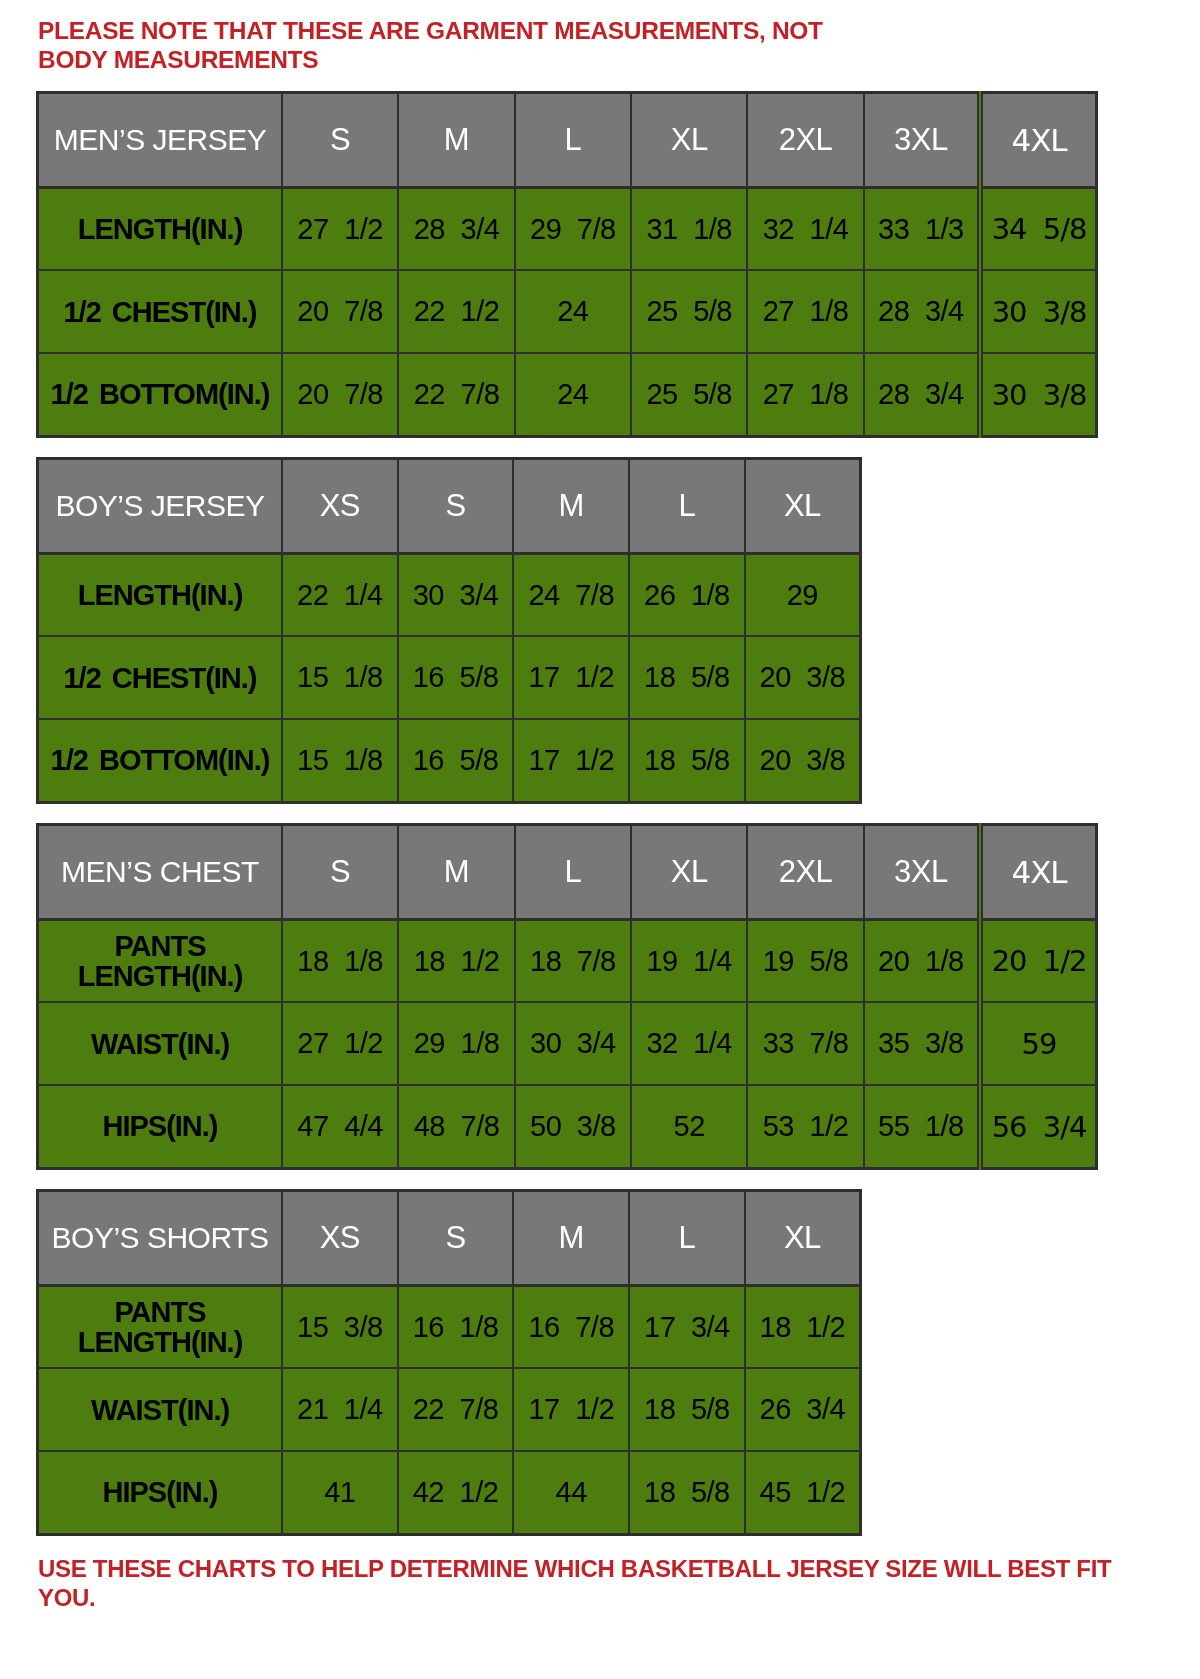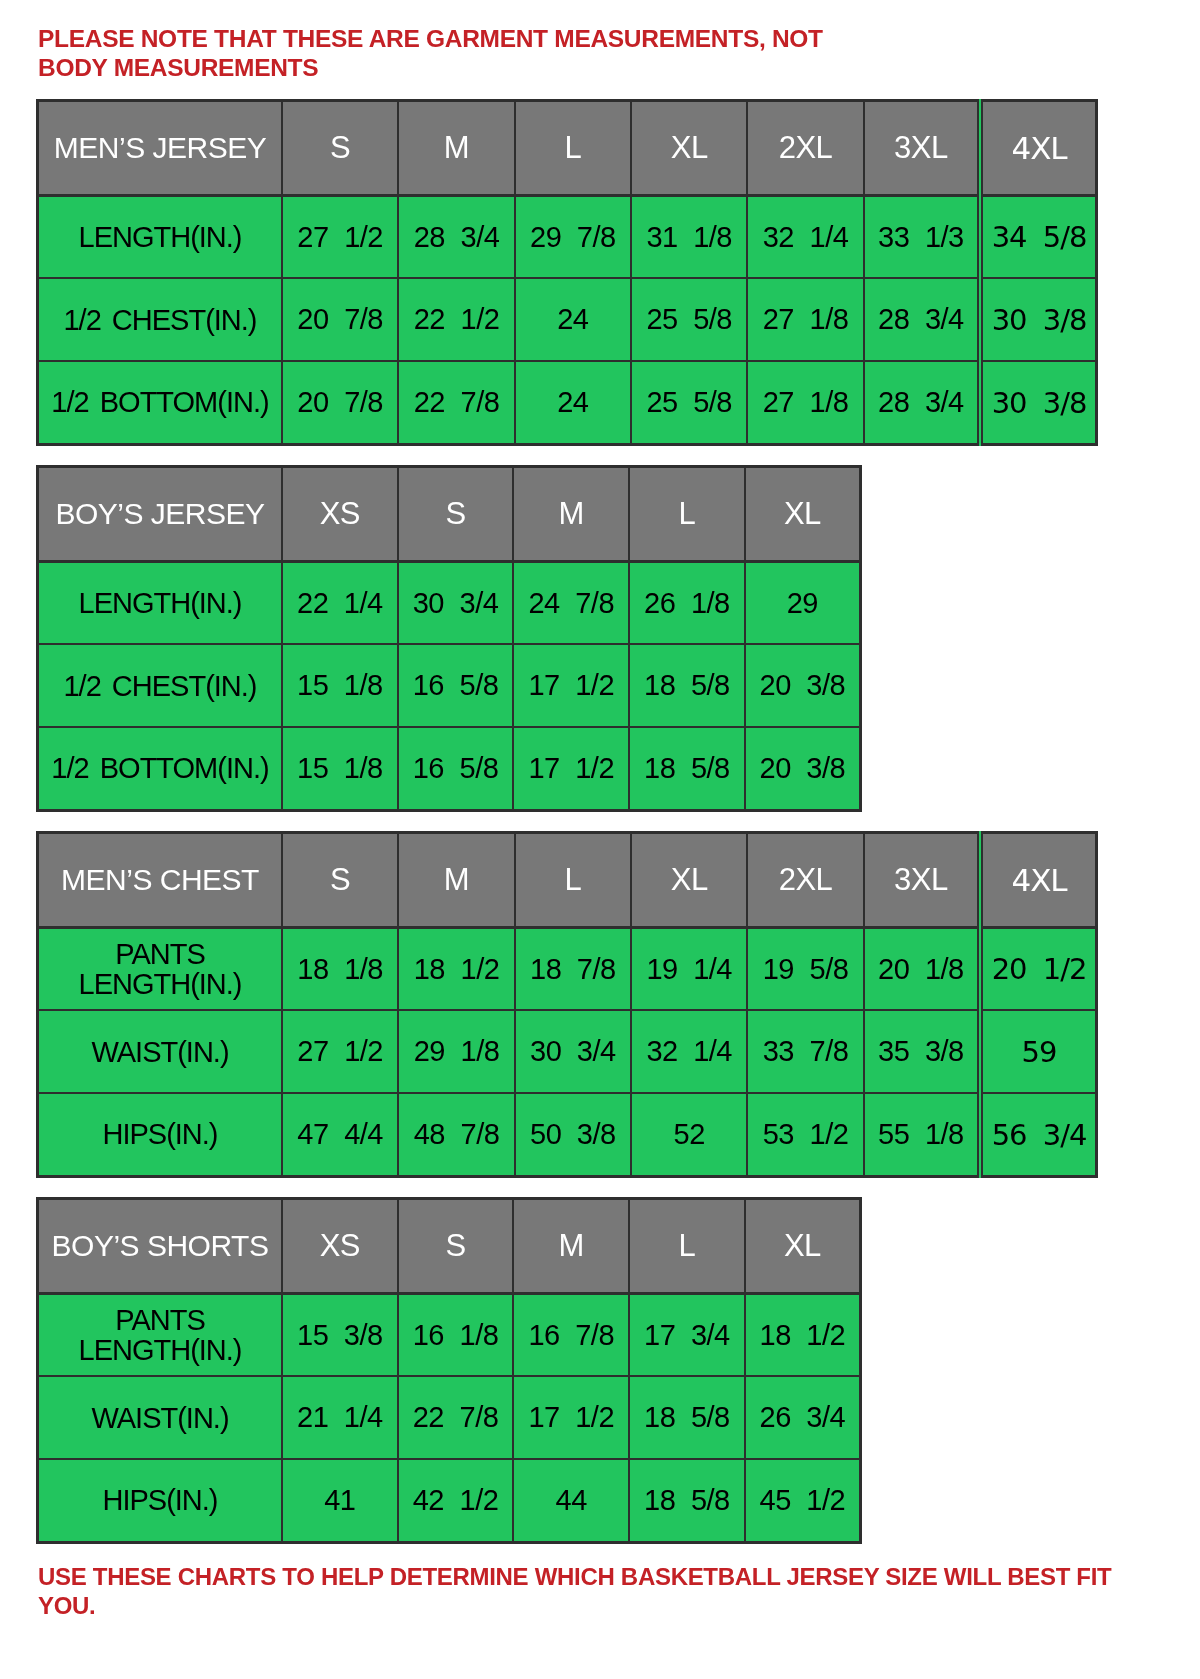--- a/index.html
+++ b/index.html
@@ -23,37 +23,37 @@
     letter-spacing: -1px;
     color: #0d0d0d;
     white-space: nowrap;
   }
   .note {
     color: #c42126;
     font-weight: 600;
     letter-spacing: -0.3px;
   }
   .note.top {
-    margin: 12px 0 16px 2px;
+    margin: 4px 0 16px 2px;
     font-size: 24.5px;
     line-height: 1.2;
     max-width: 800px;
   }
   .note.bottom {
     margin: 14px 0 0 2px;
     font-size: 24px;
     line-height: 1.2;
     max-width: 1140px;
   }
   table.size-table {
     border-collapse: collapse;
     table-layout: fixed;
     margin: 0 0 19px 0;
     border: 3px solid #2e2e2e;
-    background: #22c55e;
+    background: #4d7c0f;
   }
   table.size-table.wide   { width: 1062px; }
   table.size-table.narrow { width: 826px; padding-left: 32px; }
   .size-table th, .size-table td {
     border: 2px solid #2e2e2e;
     text-align: center;
     vertical-align: middle;
     padding: 0 4px;
     overflow: hidden;
   }
@@ -65,21 +65,21 @@
     height: 92px;
     letter-spacing: -0.5px;
     border-bottom-width: 3px;
   }
   .size-table thead th:first-child {
     width: 234px;
     font-size: 30px;
   }
   .size-table tbody tr { height: 83px; }
   .size-table tbody th {
-    font-weight: 400;
+    font-weight: 700;
     font-size: 29px;
     color: #000000;
     letter-spacing: -1px;
     word-spacing: 4px;
     line-height: 1.05;
   }
   .size-table tbody td {
     font-weight: 400;
     font-size: 29px;
     color: #000000;

